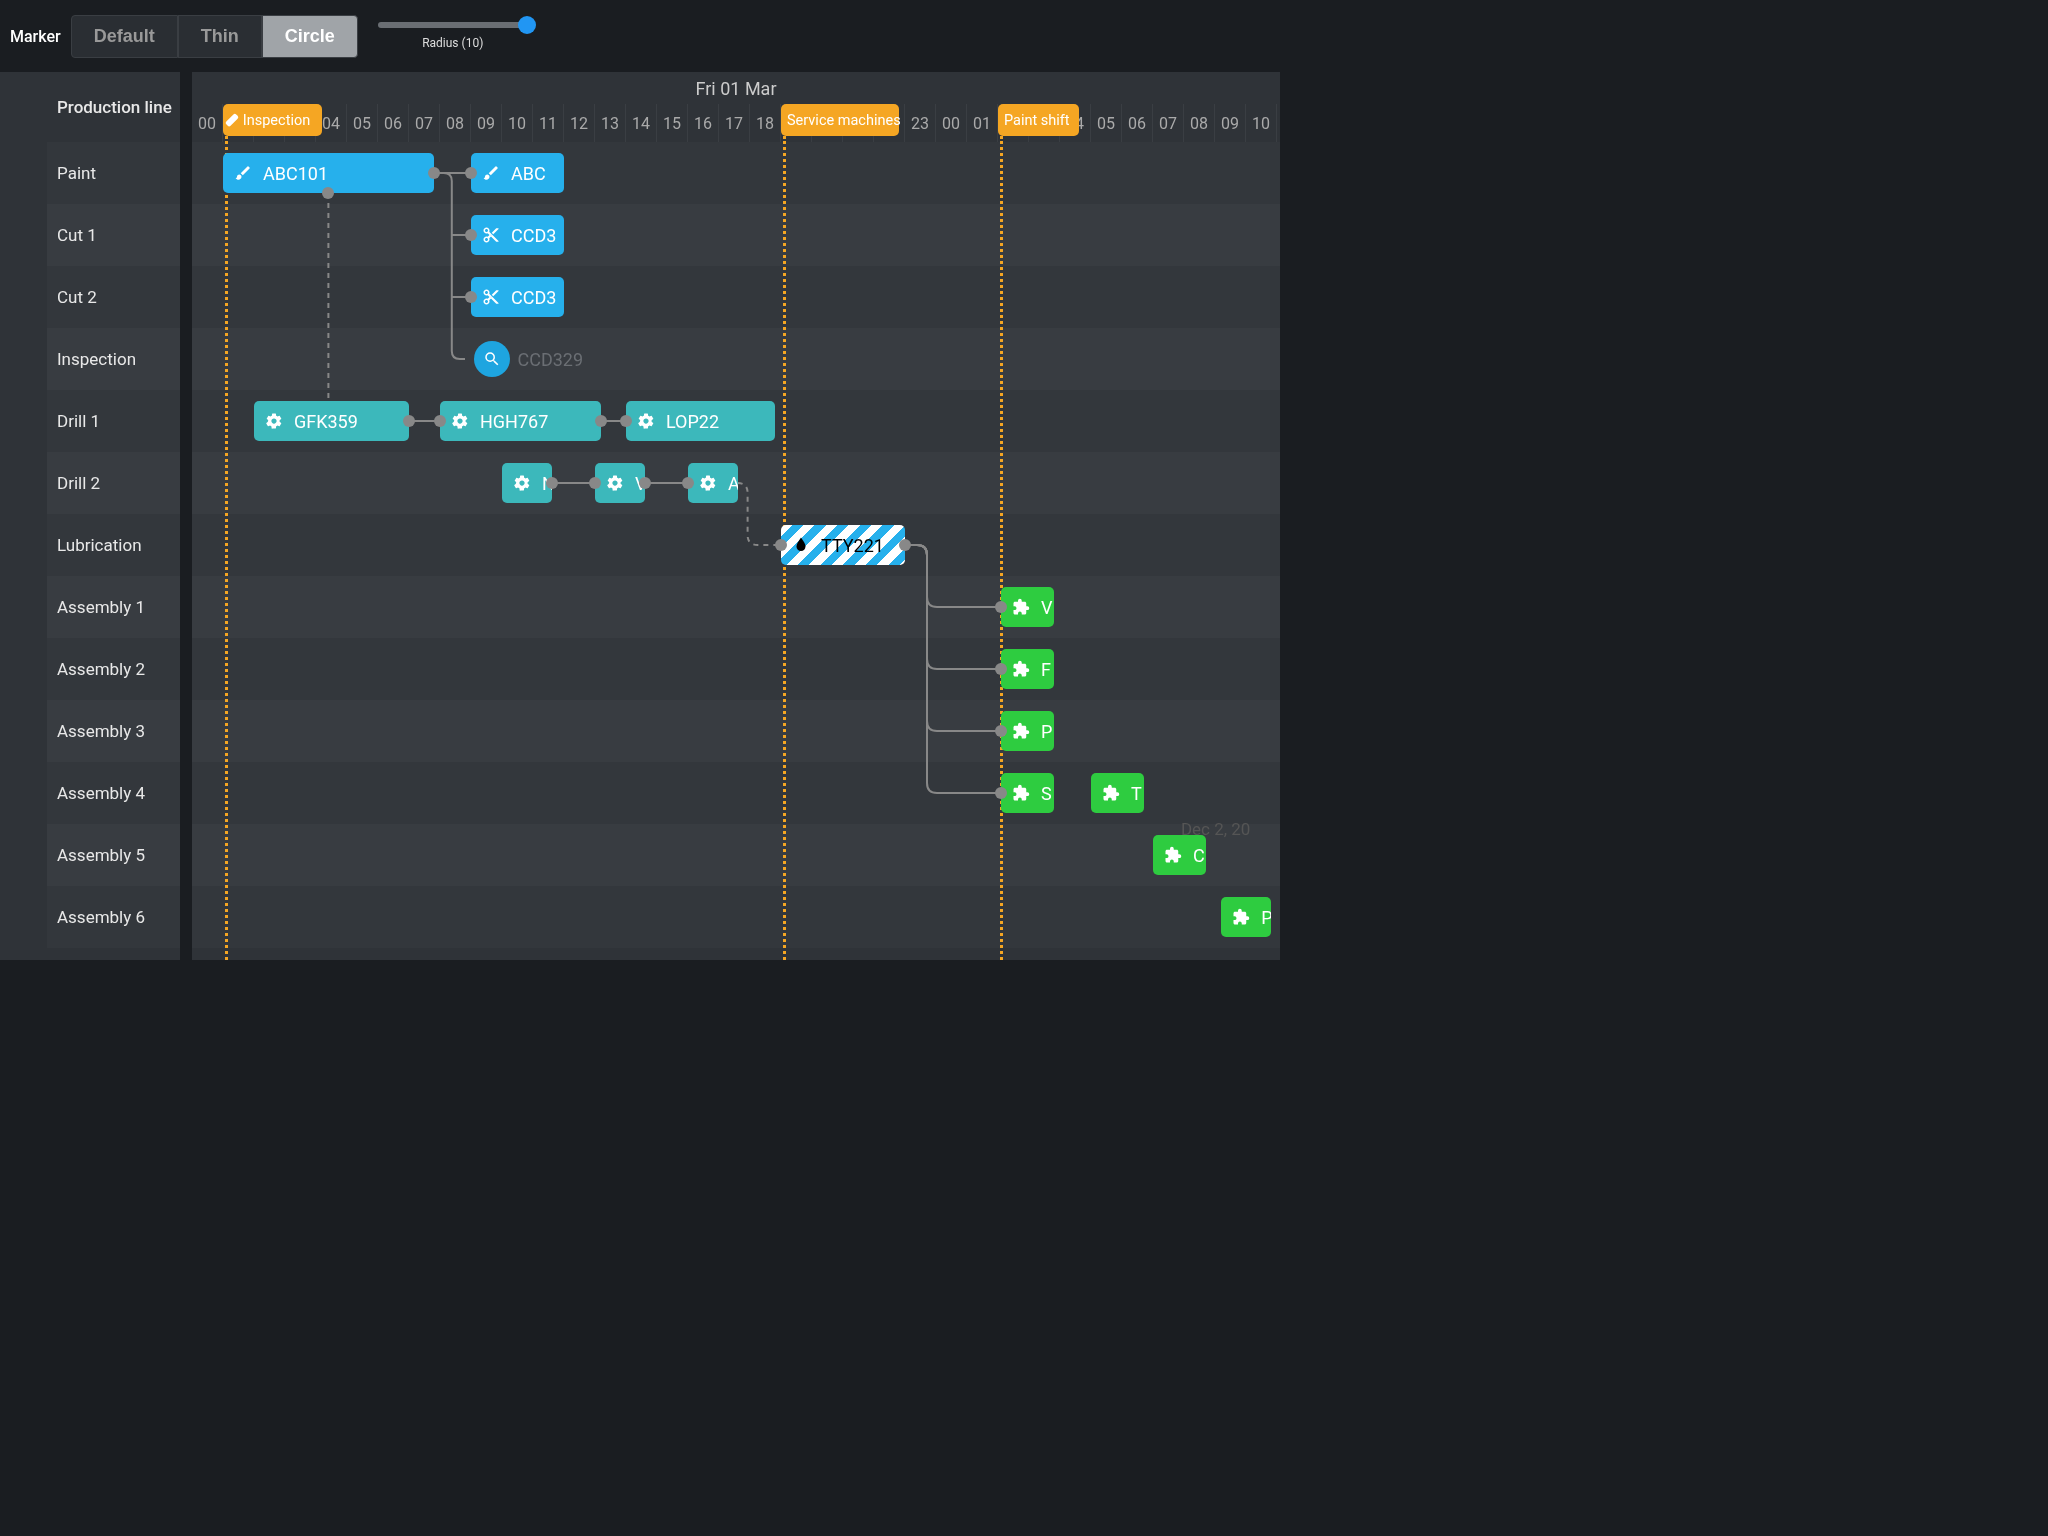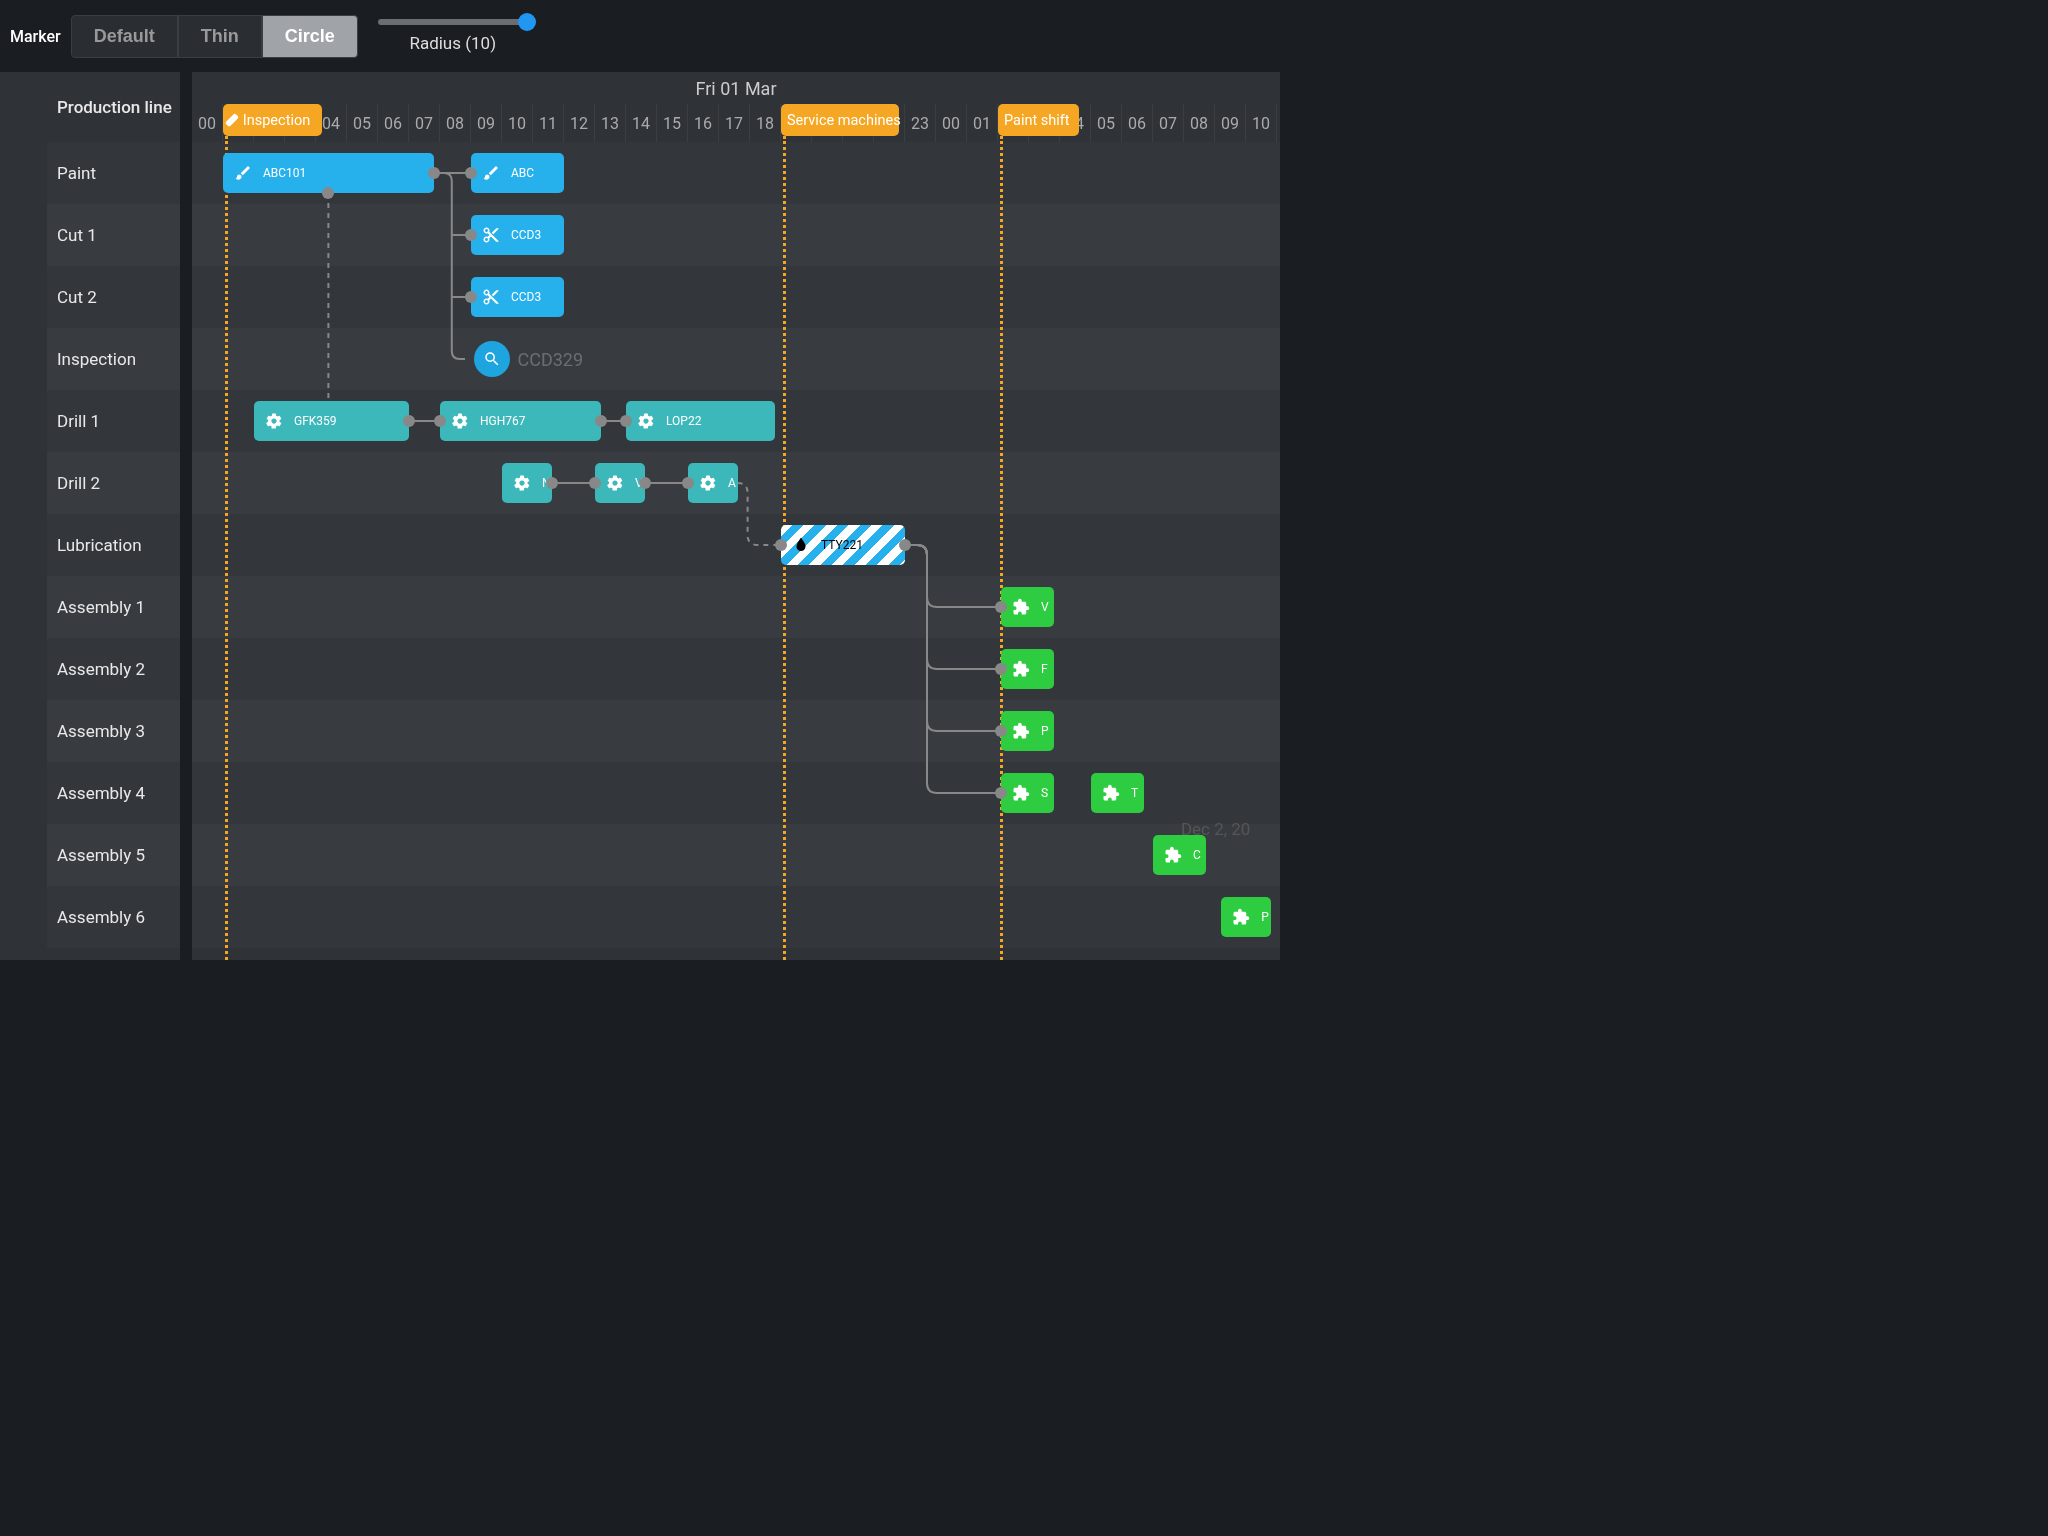--- a/index.html
+++ b/index.html
@@ -61,21 +61,21 @@
 .slider-thumb {
   position: absolute;
   right: -8px;
   top: 50%;
   transform: translateY(-50%);
   width: 18px;
   height: 18px;
   background: #2196f3;
   border-radius: 50%;
 }
-.slider-label { color: #ddd; font-size: 17px; }
+.slider-label { color: #ddd; font-size: 12px; }
 
 
 .grid-wrap {
   display: flex;
   height: calc(100% - 72px);
   position: relative;
 }
 
 
 .sidebar {
@@ -190,21 +190,21 @@
 
 .task {
   position: absolute;
   top: 50%;
   transform: translateY(-50%);
   height: 40px;
   border-radius: 5px;
   display: flex;
   align-items: center;
   color: #fff;
-  font-size: 12px;
+  font-size: 18px;
   overflow: hidden;
   white-space: nowrap;
   z-index: 10;
 }
 .task .icon {
   width: 40px;
   display: flex;
   align-items: center;
   justify-content: center;
   flex-shrink: 0;

